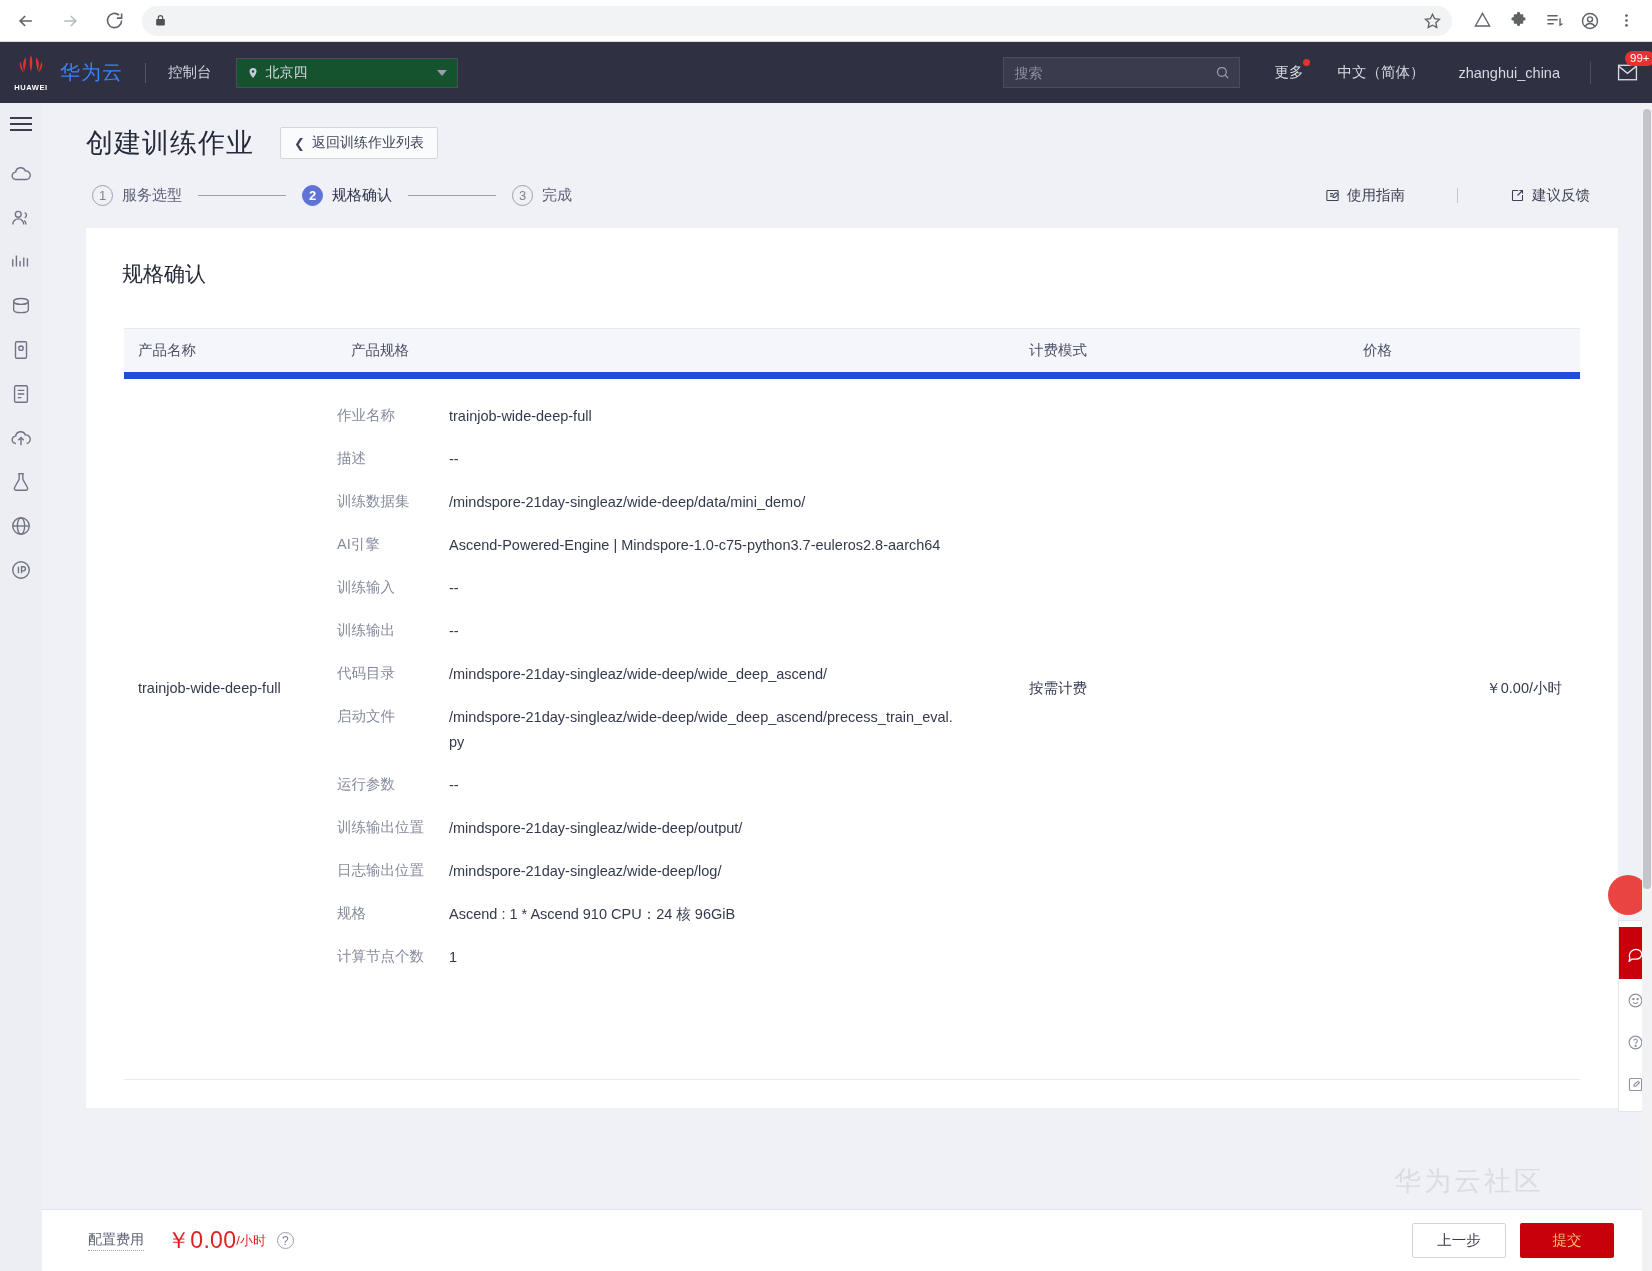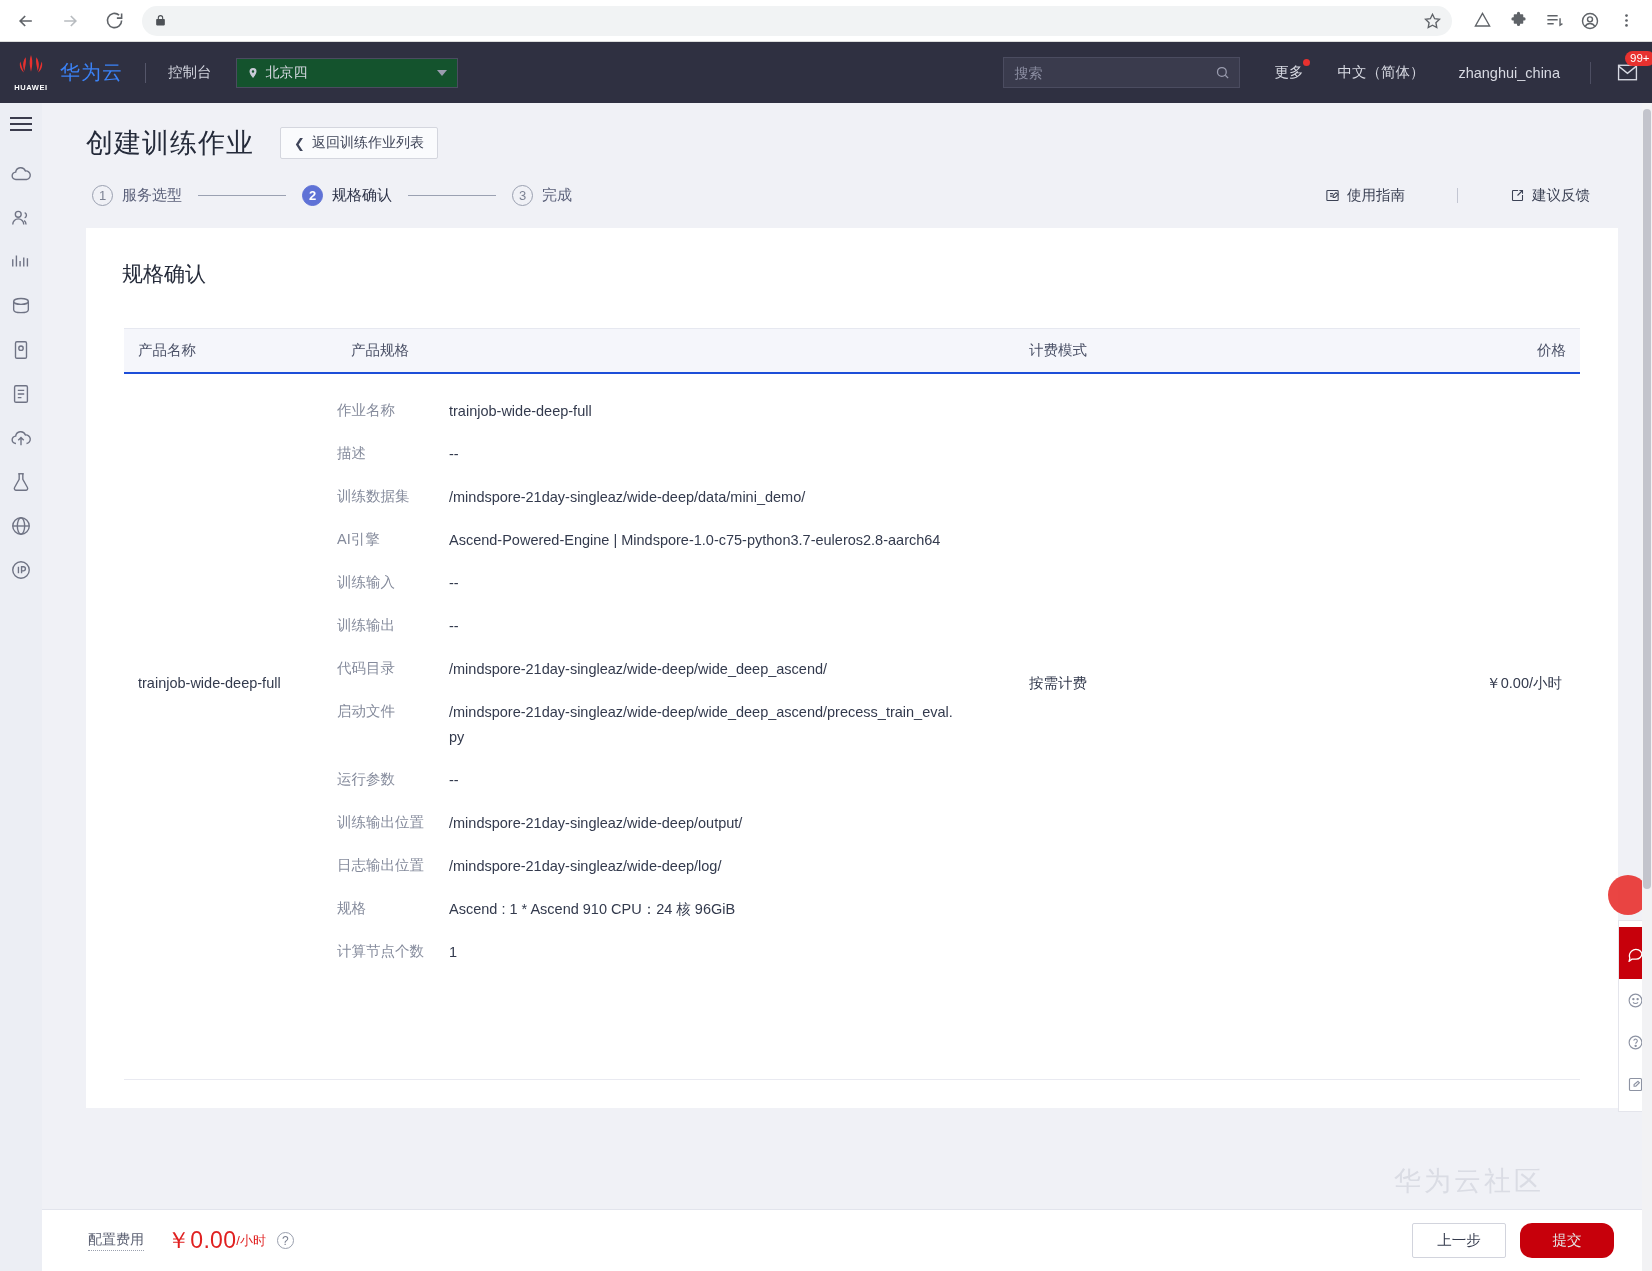--- a/index.html
+++ b/index.html
@@ -150,24 +150,24 @@
 
   
   .card {
     margin: 22px 34px 0 44px; background: #ffffff; min-height: 880px;
     padding: 32px 0 0 0; position: relative;
   }
   .card-title { font-size: 21px; color: #252b3a; padding-left: 36px; }
   table.spec { width: calc(100% - 76px); margin: 40px 38px 0 38px; border-collapse: collapse; }
   table.spec thead th {
     background: #f5f6fb; font-size: 14.5px; color: #4a5066; font-weight: normal;
-    text-align: left; padding: 12px 14px; border-bottom: 2px solid #1d4ed8;
+    text-align: left; padding: 12px 14px; border-bottom: 7px solid #1d4ed8;
     border-top: 1px solid #e6e8f0;
   }
-  table.spec thead th.price-col { text-align: right; }
+  table.spec thead th.price-col { text-align: center; }
   table.spec td { vertical-align: middle; font-size: 14.5px; color: #333a4d; }
   td.prod-name { width: 213px; padding-left: 14px; color: #333a4d; }
   td.spec-cell { width: 678px; padding: 0; }
   td.billing { width: 160px; padding-left: 14px; color: #333a4d; }
   td.pricing { text-align: right; padding-right: 18px; color: #e02020; font-size: 14.5px; }
   .rows { padding: 16px 0 18px 0; }
   .kv { display: flex; padding: 9px 0; align-items: flex-start; }
   .kv .k {
     width: 112px; flex: none; color: #858b9c; font-size: 14.5px; line-height: 22px;
   }
@@ -197,23 +197,23 @@
     border-radius: 50%; color: #7b8191; font-size: 12px; display: flex;
     align-items: center; justify-content: center;
   }
   .foot-spacer { flex: 1; }
   .btn-prev {
     width: 94px; height: 35px; border: 1px solid #d2d4dd; background: #ffffff;
     color: #353b4d; font-size: 14.5px; display: flex; align-items: center;
     justify-content: center; border-radius: 2px;
   }
   .btn-submit {
-    width: 94px; height: 35px; background: #c7000b; color: #e5e5e5; font-size: 14.5px;
+    width: 94px; height: 35px; background: #c7000b; color: #fdba74; font-size: 14.5px;
     display: flex; align-items: center; justify-content: center; margin-left: 14px;
-    border-radius: 12px;
+    border-radius: 2px;
   }
 
   
   .dock {
     position: absolute; right: 0; top: 920px; width: 34px;
     background: #ffffff; border: 1px solid #e4e5ec; border-right: 0;
     display: flex; flex-direction: column; align-items: center; padding: 6px 0;
     z-index: 30;
   }
   .dock .tab-red {

